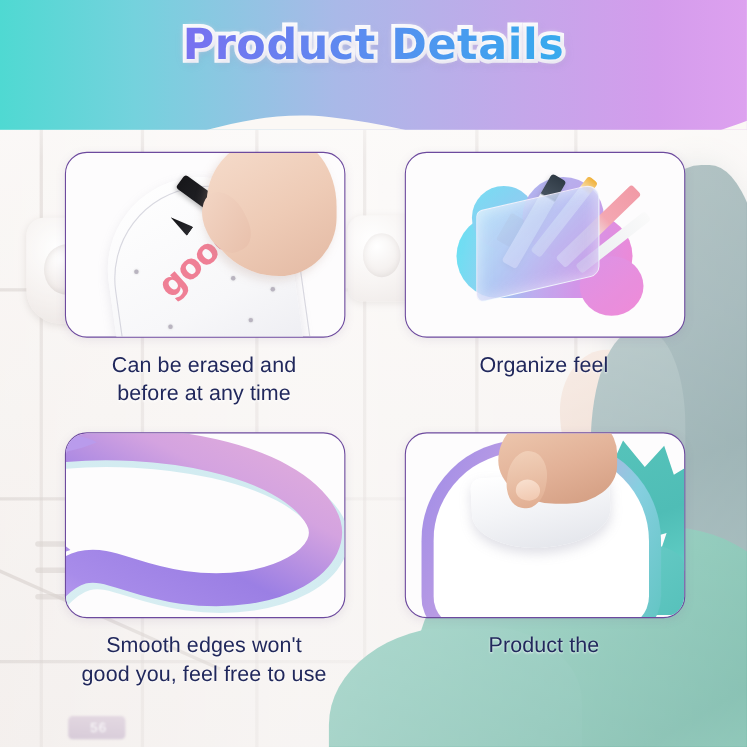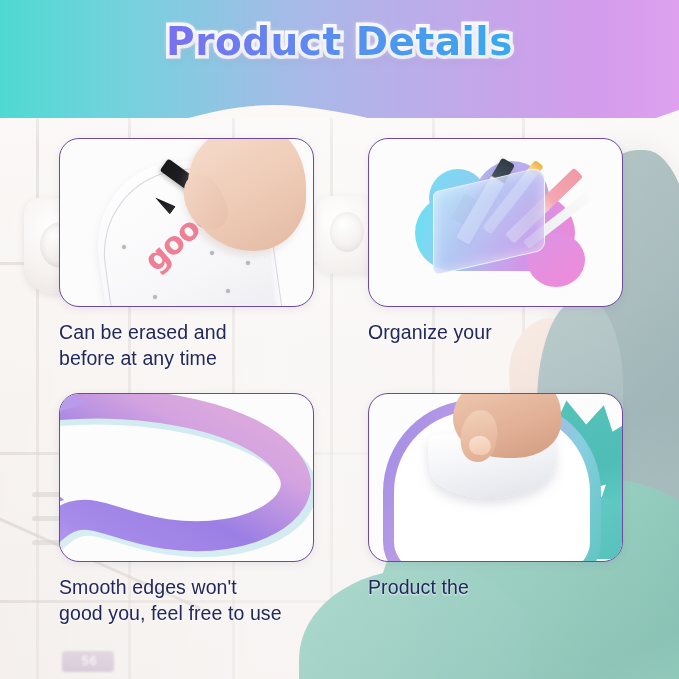--- a/index.html
+++ b/index.html
@@ -217,20 +217,21 @@
     border: 1.4px solid #6d4a9e;
     border-radius: 20px;
     background: #fdfcfd;
     overflow: hidden;
     box-shadow: 0 2px 9px rgba(120,100,150,.12);
   }
   .card-photo { position: absolute; inset: 0; }
 
   .caption {
     margin-top: 13px;
+    text-align: center;
     font-family: "Liberation Sans", sans-serif;
     font-size: 19.5px;
     line-height: 1.32;
     color: #21285c;
     letter-spacing: .1px;
     text-shadow: 0 1px 2px rgba(255,255,255,.85);
   }
   .row-2 { margin-top: 22px; }
 
   
@@ -530,21 +531,21 @@
             </div>
             <div class="pen p3"></div>
             <div class="pen p4"></div>
             <div class="pen p2"></div>
             <div class="pen p1"></div>
             <div class="pen-label"></div>
             <div class="holder"></div>
           </div>
         </div>
         <div class="caption">
-          <div>Organize your</div>
+          <div>Organize feel</div>
         </div>
       </div>
     </div>
 
     <div class="row row-2">
 
       <div class="cell">
         <div class="card">
           <div class="card-photo">
             <svg class="edge-shape" viewBox="0 0 300 180" preserveAspectRatio="none">

